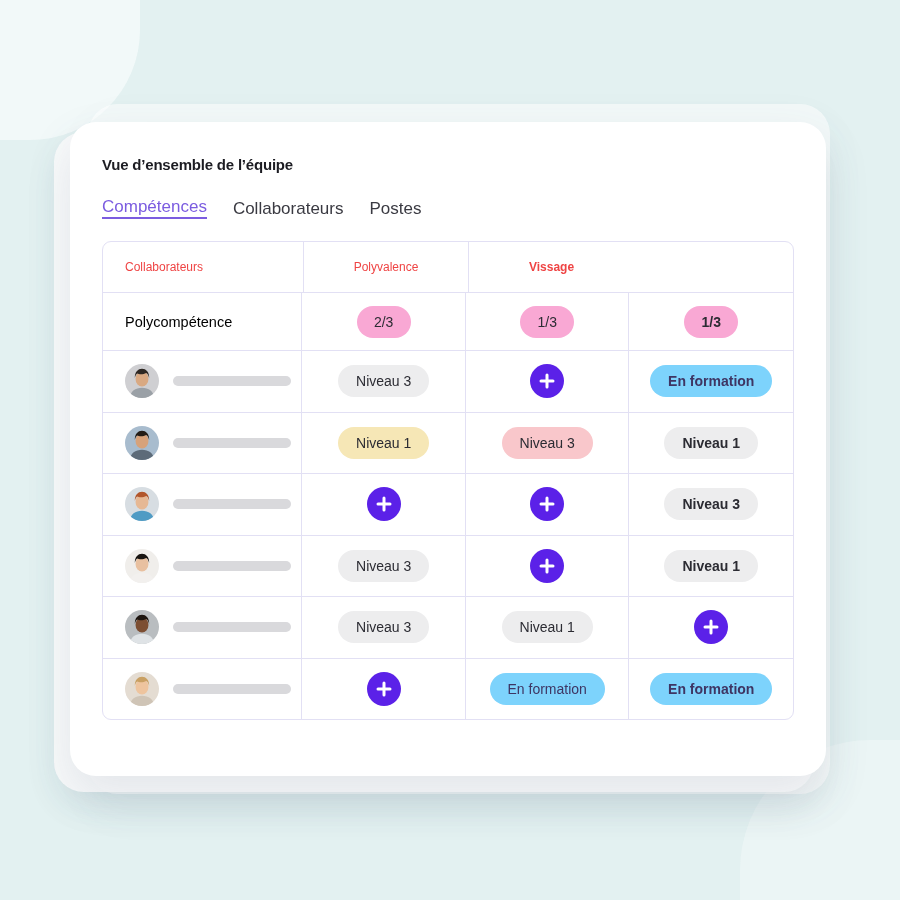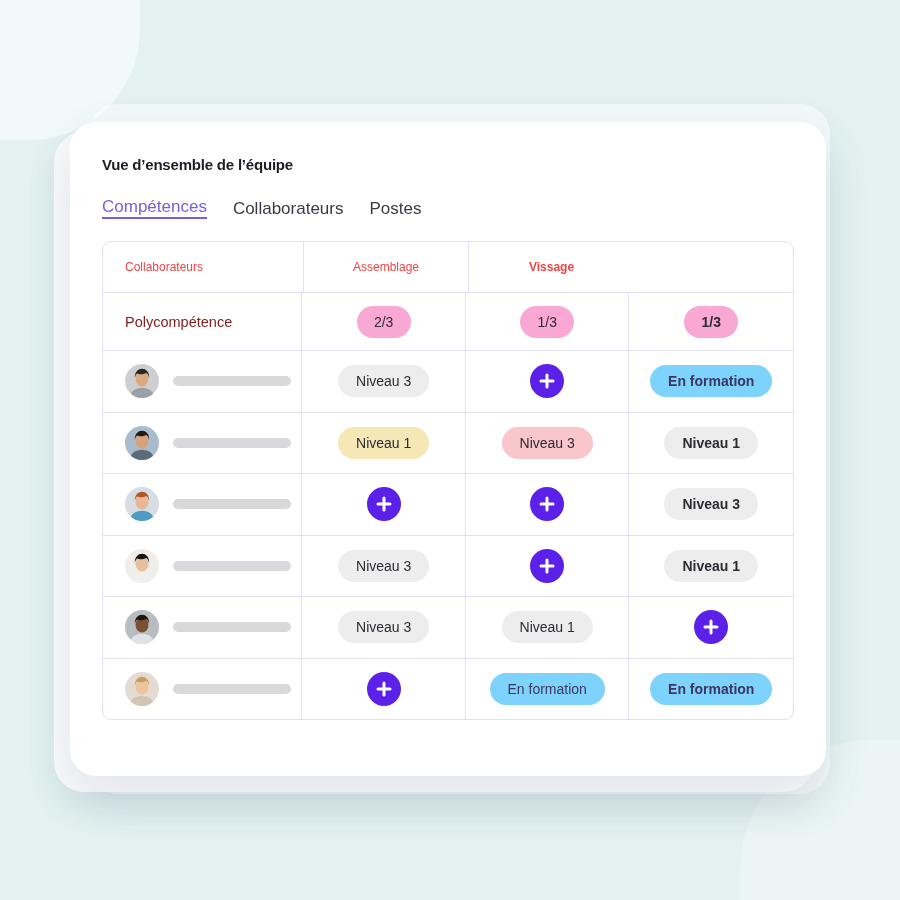--- a/index.html
+++ b/index.html
@@ -140,21 +140,21 @@
   }
   .tcell:last-child { border-right: none; font-weight: bold; }
 
   .col-name  { width: 201px; justify-content: flex-start; padding-left: 22px; }
   .col-other { width: 165px; }
 
   .head-row .tcell { height: 50px; }
   .head-text { font-size: 12px; color: #ef4444; }
 
   .poly-row .tcell { height: 57px; }
-  .poly-row .head-text { font-size: 14.5px; color: #7f1d1d; }
+  .poly-row .head-text { font-size: 14.5px; color: #000000; }
 
   .data-row .tcell { height: 60.5px; }
 
   
   .pill {
     display: inline-flex;
     align-items: center;
     justify-content: center;
     height: 32px;
     padding: 0 18px;
@@ -228,21 +228,21 @@
       </div>
     </div>
 
     <div class="table">
 
       <div class="trow head-row">
         <div class="tcell col-name">
           <span class="head-text">Collaborateurs</span>
         </div>
         <div class="tcell col-other">
-          <span class="head-text">Assemblage</span>
+          <span class="head-text">Polyvalence</span>
         </div>
         <div class="tcell col-other">
           <span class="head-text">Vissage</span>
         </div>
       </div>
 
       <div class="trow poly-row">
         <div class="tcell col-name">
           <span class="head-text">Polycompétence</span>
         </div>

